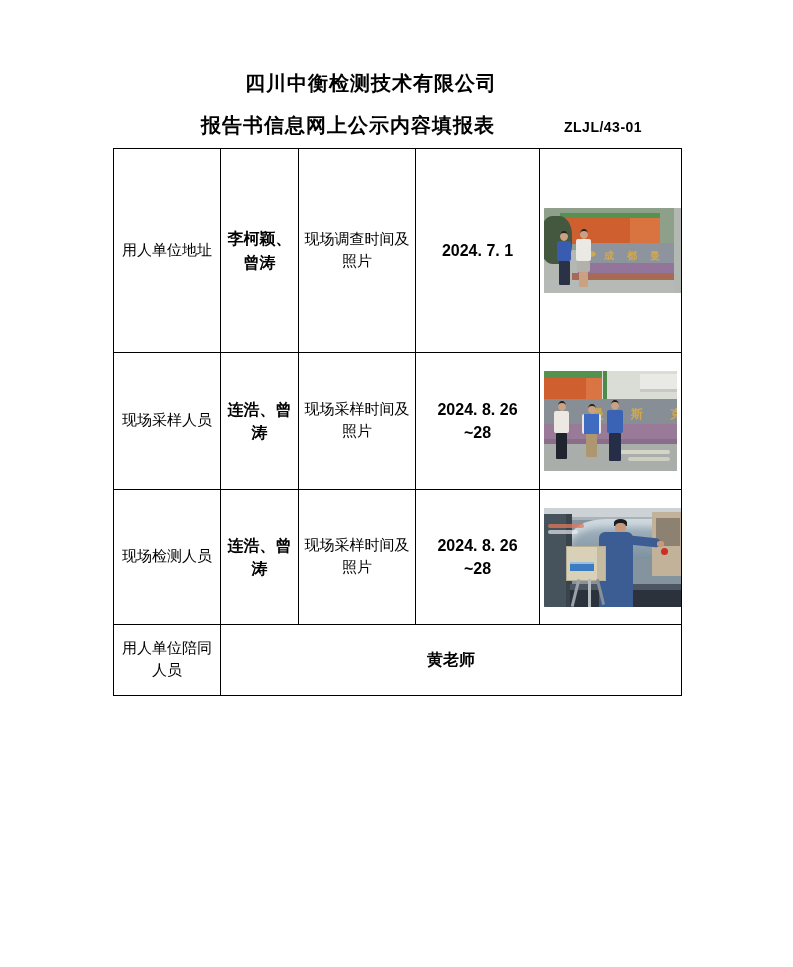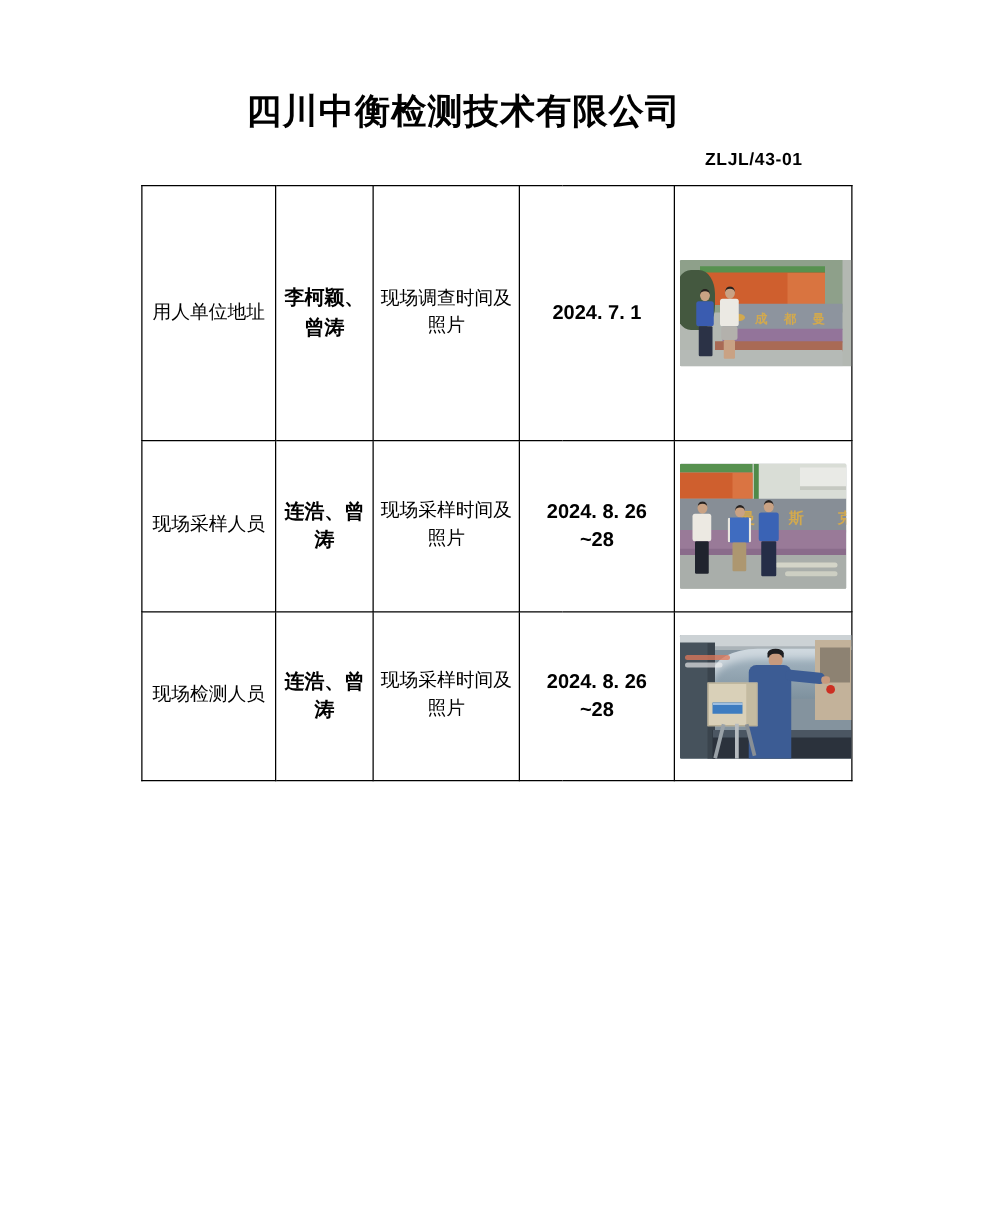--- a/index.html
+++ b/index.html
@@ -2,21 +2,21 @@
 <html><head>
 <meta charset="utf-8">
 <style>
   html,body{margin:0;padding:0;background:#ffffff;}
   .page{position:relative;width:793px;height:967px;background:#ffffff;overflow:hidden;
         font-family:"Liberation Sans", sans-serif;color:#000;}
   .abs{position:absolute;}
 
   
   .title1{position:absolute;top:70px;left:0;width:742px;text-align:center;
-          font-size:28px;font-weight:bold;letter-spacing:1px;}
+          font-size:20px;font-weight:bold;letter-spacing:1px;}
   .title2{position:absolute;top:112px;left:201px;font-size:20px;font-weight:bold;letter-spacing:1px;}
   .form-code{position:absolute;top:119px;left:564px;font-size:14px;font-weight:bold;letter-spacing:.5px;}
 
   
   table.form{position:absolute;top:148px;left:113px;width:568px;
              border-collapse:collapse;table-layout:fixed;}
   table.form td{border:1.6px solid #000;text-align:center;vertical-align:middle;
                 padding:2px 4px;overflow:hidden;line-height:1.45;}
   td.lbl{font-family:"Liberation Serif", serif;font-size:15px;font-weight:normal;}
   td.val{font-size:16px;font-weight:bold;}
@@ -35,20 +35,21 @@
   .head{width:8px;height:8px;border-radius:50%;background:#c9a284;border-top:2px solid #26211f;}
   .torso{border-radius:2px;}
   .legs{border-radius:1px;}
 </style>
 </head>
 <body>
 
 <div class="page">
 
   <div class="title1">四川中衡检测技术有限公司</div>
+  <div class="title2">报告书信息网上公示内容填报表</div>
   <div class="form-code">ZLJL/43-01</div>
 
   <table class="form">
     <colgroup>
       <col style="width:107px">
         <col style="width:78px">
         <col style="width:117px">
       <col style="width:34px">
         <col style="width:90px">
         <col style="width:142px">
@@ -153,15 +154,19 @@
           <div class="abs" style="left:26px;top:54px;width:24px;height:9px;background:#3d7cc0;box-shadow:inset 0 2px 0 rgba(255,255,255,0.5);"></div>
           <div class="abs" style="left:30px;top:71px;width:3px;height:28px;background:#9aa2a8;transform:rotate(14deg);"></div>
           <div class="abs" style="left:44px;top:71px;width:3px;height:28px;background:#b7bcc0;"></div>
           <div class="abs" style="left:55px;top:71px;width:3px;height:26px;background:#888f95;transform:rotate(-14deg);"></div>
           <div class="abs" style="left:4px;top:16px;width:36px;height:4px;background:rgba(224,120,90,0.75);border-radius:2px;"></div>
           <div class="abs" style="left:4px;top:22px;width:30px;height:4px;background:rgba(240,240,240,0.65);border-radius:2px;"></div>
         </div>
       </td>
     </tr>
 
+    <tr style="height:71px">
+      <td class="lbl">用人单位陪同人员</td>
+      <td class="val" colspan="5">黄老师</td>
+    </tr>
   </tbody>
     </table>
 </div>
 
 </body></html>

